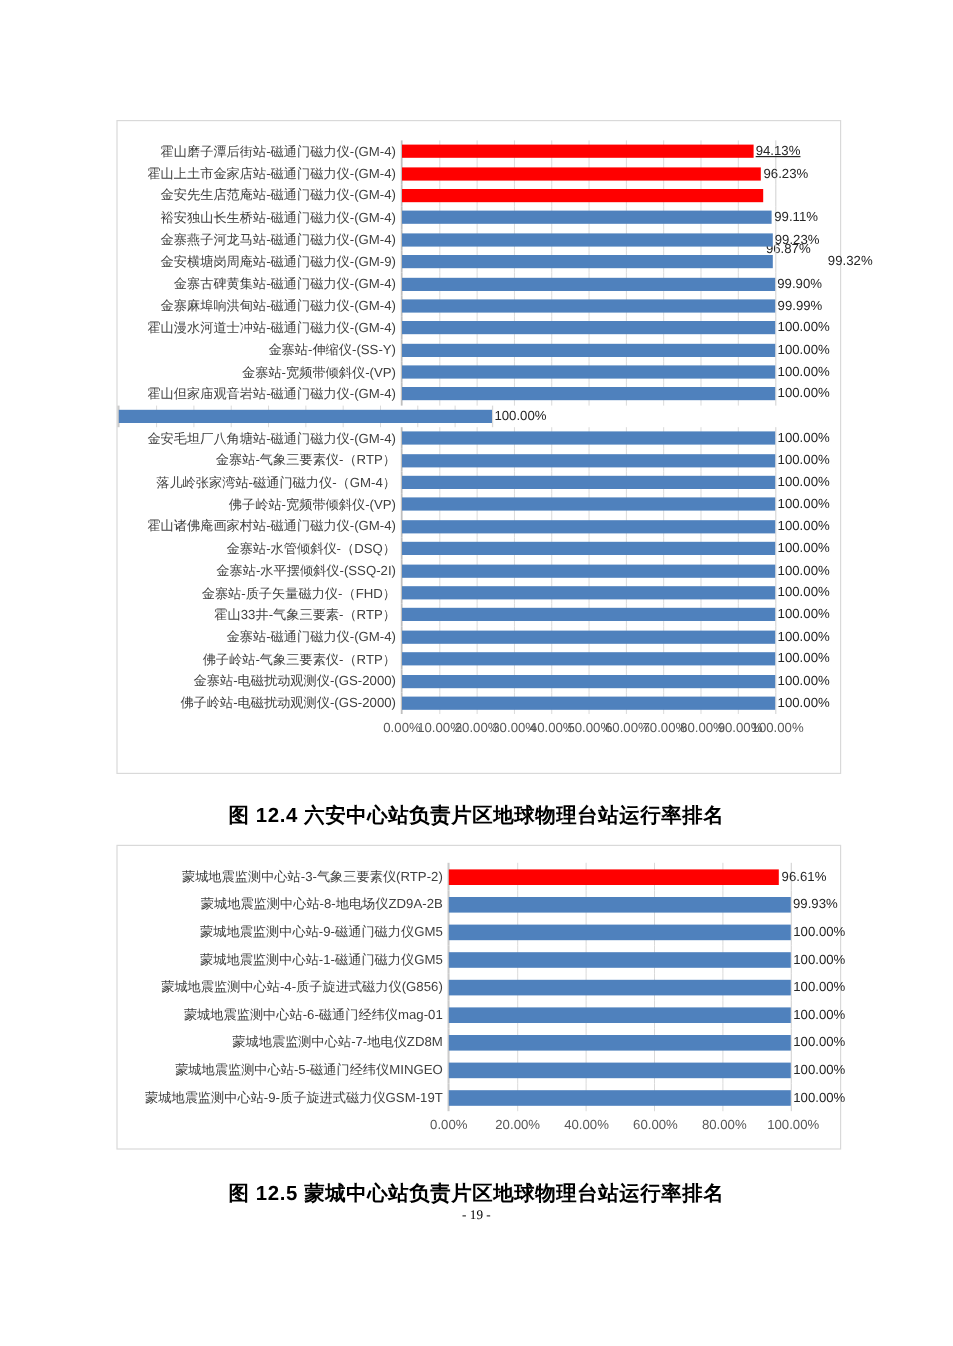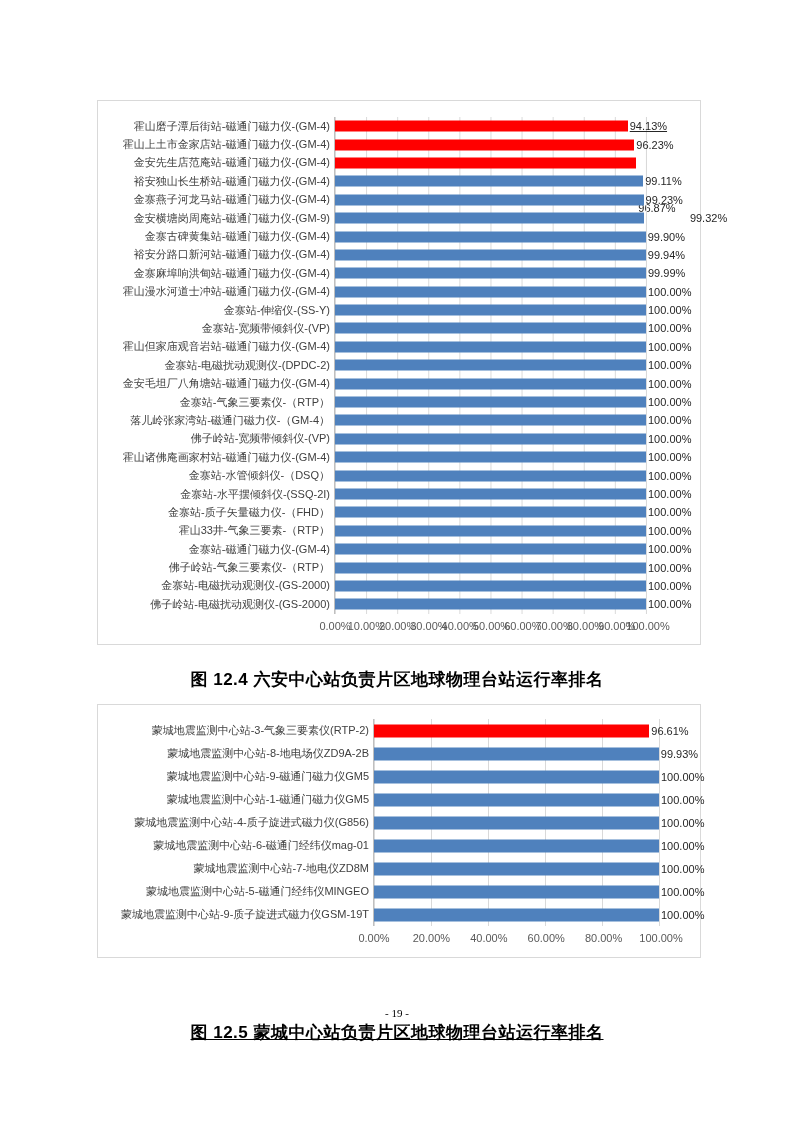--- a/index.html
+++ b/index.html
@@ -49,21 +49,21 @@
   .x-axis { position:relative; height:14px; margin-top:6px; font-size:11px; color:#595959; }
   #chart-luan .x-axis { margin-left:237px; width:313px; }
   #chart-meng .x-axis { margin-left:276px; width:287px; }
   .x-axis .tick { position:absolute; top:0; transform:translateX(-50%); white-space:nowrap; }
 
   .caption {
     position:absolute; left:0; width:794px; text-align:center;
     font-size:17px; font-weight:700; color:#000; letter-spacing:0.5px;
   }
   #caption-luan { top:668px; }
-  #caption-meng { top:1021px;text-decoration:underline; }
+  #caption-meng { top:983px; }
 
   .page-number {
     position:absolute; left:0; top:1007px; width:794px; text-align:center;
     font-family:"Liberation Serif","DejaVu Serif",serif;
     font-size:11px; color:#000;
   }
 </style>
 </head>
 <body>
 
@@ -112,27 +112,20 @@
         </div>
       </div>
       <div class="bar-row">
         <div class="bar-label">金寨古碑黄集站-磁通门磁力仪-(GM-4)</div>
         <div class="bar-track">
           <div class="bar" style="width: 99.9%; background: rgb(79, 129, 189);"></div>
           <div class="bar-value" style="left: calc(99.9% + 2px);">99.90%</div>
         </div>
       </div>
       <div class="bar-row">
-        <div class="bar-label">裕安分路口新河站-磁通门磁力仪-(GM-4)</div>
-        <div class="bar-track">
-          <div class="bar" style="width: 99.94%; background: rgb(79, 129, 189);"></div>
-          <div class="bar-value" style="left: calc(99.94% + 2px);">99.94%</div>
-        </div>
-      </div>
-      <div class="bar-row">
         <div class="bar-label">金寨麻埠响洪甸站-磁通门磁力仪-(GM-4)</div>
         <div class="bar-track">
           <div class="bar" style="width: 99.99%; background: rgb(79, 129, 189);"></div>
           <div class="bar-value" style="left: calc(99.99% + 2px);">99.99%</div>
         </div>
       </div>
       <div class="bar-row">
         <div class="bar-label">霍山漫水河道士冲站-磁通门磁力仪-(GM-4)</div>
         <div class="bar-track">
           <div class="bar" style="width: 100%; background: rgb(79, 129, 189);"></div>
@@ -154,21 +147,20 @@
         </div>
       </div>
       <div class="bar-row">
         <div class="bar-label">霍山但家庙观音岩站-磁通门磁力仪-(GM-4)</div>
         <div class="bar-track">
           <div class="bar" style="width: 100%; background: rgb(79, 129, 189);"></div>
           <div class="bar-value" style="left: calc(100% + 2px);">100.00%</div>
         </div>
       </div>
       <div class="bar-row">
-        <div class="bar-label">金寨站-电磁扰动观测仪-(DPDC-2)</div>
         <div class="bar-track">
           <div class="bar" style="width: 100%; background: rgb(79, 129, 189);"></div>
           <div class="bar-value" style="left: calc(100% + 2px);">100.00%</div>
         </div>
       </div>
       <div class="bar-row">
         <div class="bar-label">金安毛坦厂八角塘站-磁通门磁力仪-(GM-4)</div>
         <div class="bar-track">
           <div class="bar" style="width: 100%; background: rgb(79, 129, 189);"></div>
           <div class="bar-value" style="left: calc(100% + 2px);">100.00%</div>

